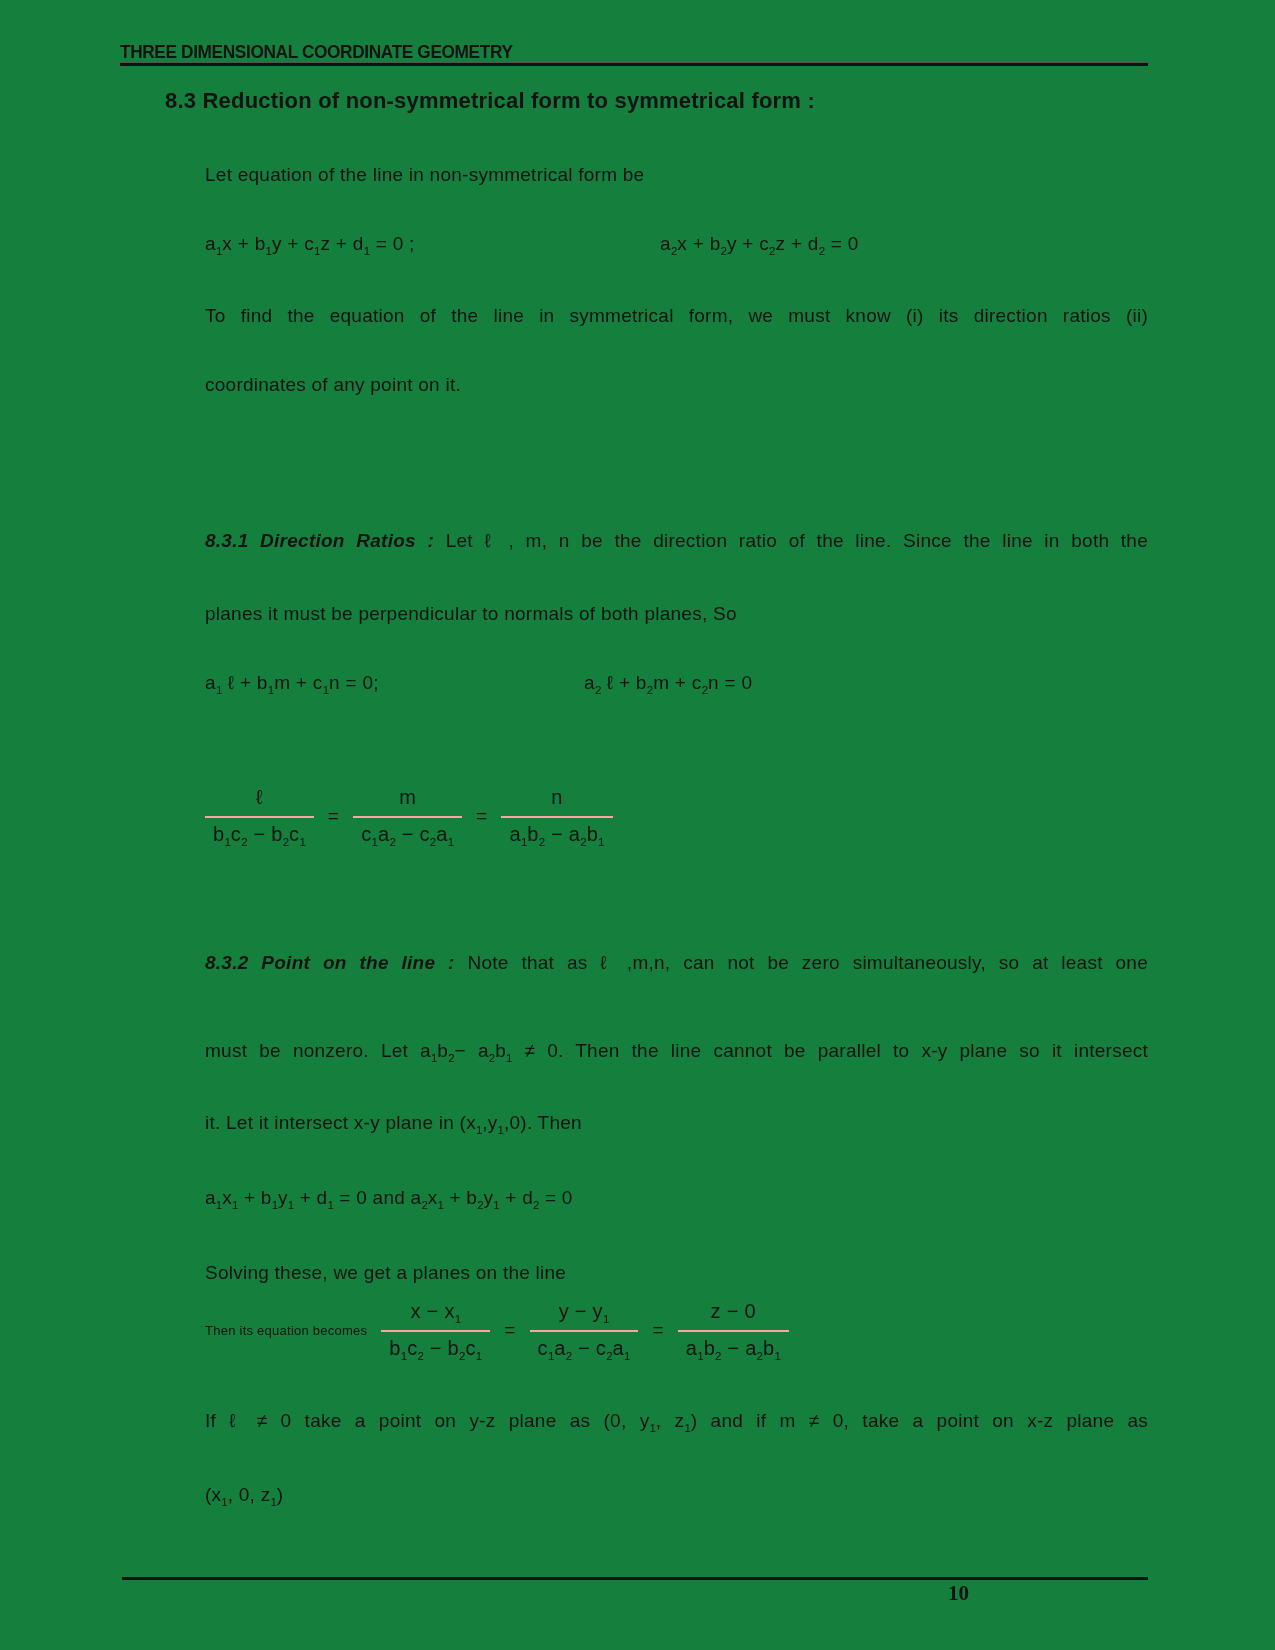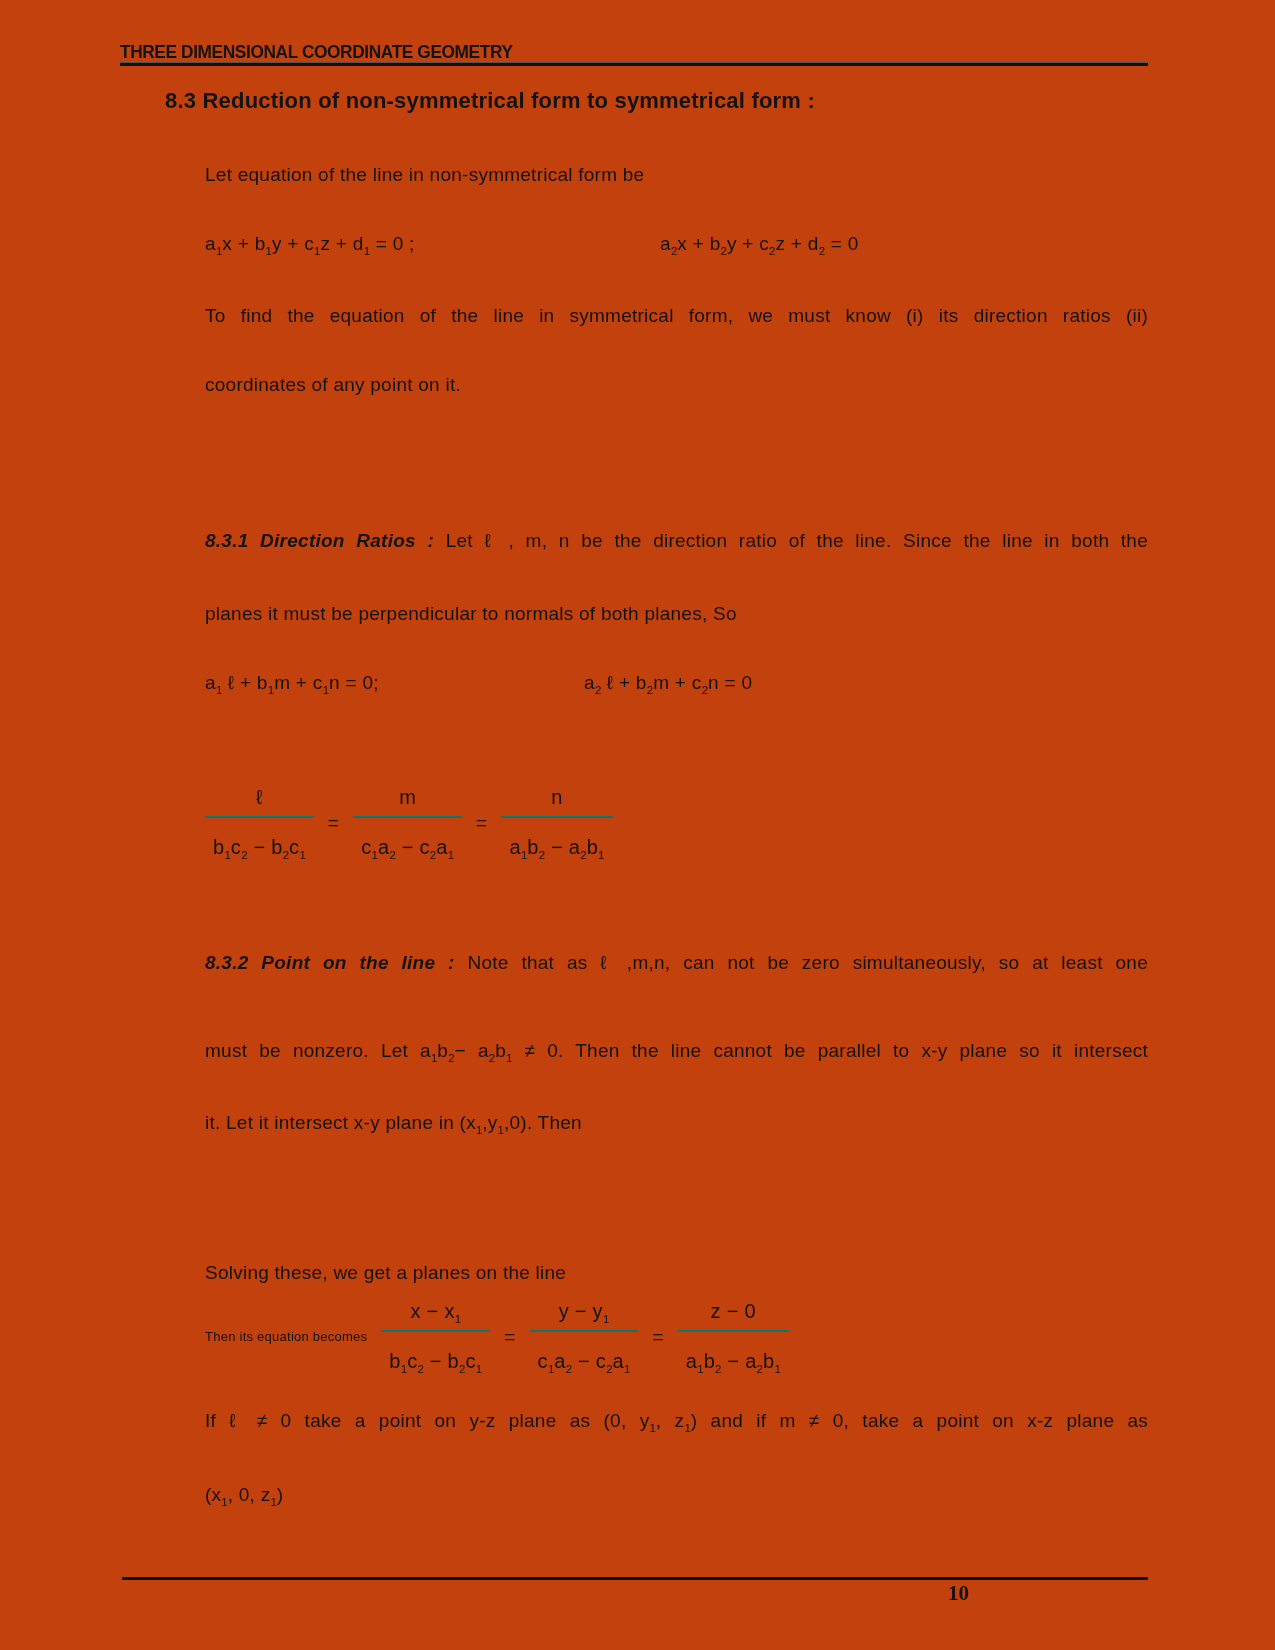--- a/index.html
+++ b/index.html
@@ -1,20 +1,20 @@
 <!DOCTYPE html>
 <html><head>
 <meta charset="utf-8">
 <style>
   html,body{margin:0;padding:0;background:#e8e8e8;}
   .page{
     position:relative;
     width:1275px;height:1650px;
     margin:0 auto;
-    background:#c2410c;
+    background:#15803d;
     font-family:"Liberation Sans","DejaVu Sans",sans-serif;
     color:#131313;
     overflow:hidden;
   }
   .abs{position:absolute;}
   .hdr-title{
     left:120px;top:42px;
     font-size:18px;font-weight:bold;letter-spacing:-0.4px;
     transform:scaleX(.96);transform-origin:left;
     white-space:nowrap;
@@ -39,21 +39,21 @@
   sub{font-size:11.5px;line-height:0;letter-spacing:0;}
   .eqrow{left:205px;width:943px;font-size:19px;letter-spacing:0.3px;}
   .eqrow .eq2{position:absolute;top:0;}
   .fracrow{
     left:205px;
     display:flex;align-items:center;
     font-size:20px;letter-spacing:0.3px;
   }
   .frac{display:inline-flex;flex-direction:column;align-items:center;}
   .frac .num{padding:0 6px 7px;text-align:center;}
-  .frac .den{border-top:2px solid #0f766e;padding:18px 8px 0;white-space:nowrap;}
+  .frac .den{border-top:2px solid #fca5a5;padding:5px 8px 0;white-space:nowrap;}
   .eqsign{margin:0 14px;font-size:19px;}
   .then-label{font-size:13px;letter-spacing:0.25px;margin-right:14px;white-space:nowrap;}
   .ftr-rule{left:122px;top:1577px;width:1026px;height:3px;background:#111;}
   .pageno{
     left:948px;top:1581px;width:192px;
     font-family:"Liberation Serif","DejaVu Serif",serif;
     font-size:21px;font-weight:bold;
   }
 </style>
 </head>
@@ -107,20 +107,21 @@
   </div>
 
   <div class="abs line just" style="top:950px">
     <span class="blead">8.3.2 Point on the line :</span><span> Note that as ℓ ,m,n, can not be zero simultaneously, so at least one</span>
   </div>
 
   <div class="abs line just" style="top:1038px">must be nonzero. Let a<sub>1</sub>b<sub>2</sub>− a<sub>2</sub>b<sub>1</sub>  ≠ 0. Then the line cannot be parallel to x-y plane so it intersect</div>
 
   <div class="abs line nowrap" style="top:1110px">it. Let it intersect x-y plane in (x<sub>1</sub>,y<sub>1</sub>,0). Then</div>
 
+  <div class="abs line nowrap" style="top:1185px">a<sub>1</sub>x<sub>1</sub> + b<sub>1</sub>y<sub>1</sub> + d<sub>1</sub> = 0 and a<sub>2</sub>x<sub>1</sub> + b<sub>2</sub>y<sub>1</sub> + d<sub>2</sub> = 0</div>
 
   <div class="abs line nowrap" style="top:1260px">Solving these, we get a planes on the line</div>
 
   <div class="abs fracrow" style="top:1300px">
     <span class="then-label">Then its equation becomes</span>
     <span class="frac">
       <span class="num">x − x<sub>1</sub></span>
       <span class="den">b<sub>1</sub>c<sub>2</sub> − b<sub>2</sub>c<sub>1</sub></span>
     </span>
     <span class="eqsign">=</span>

